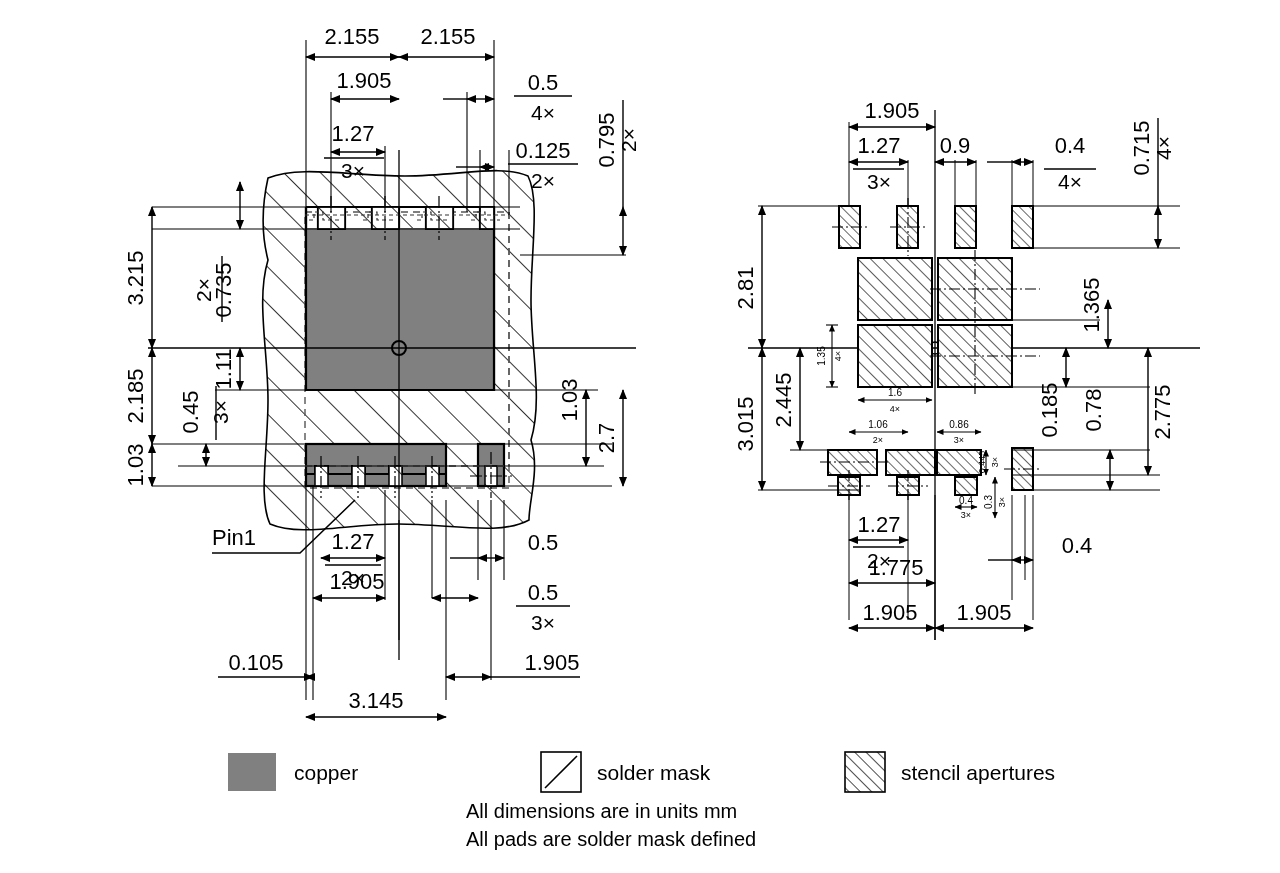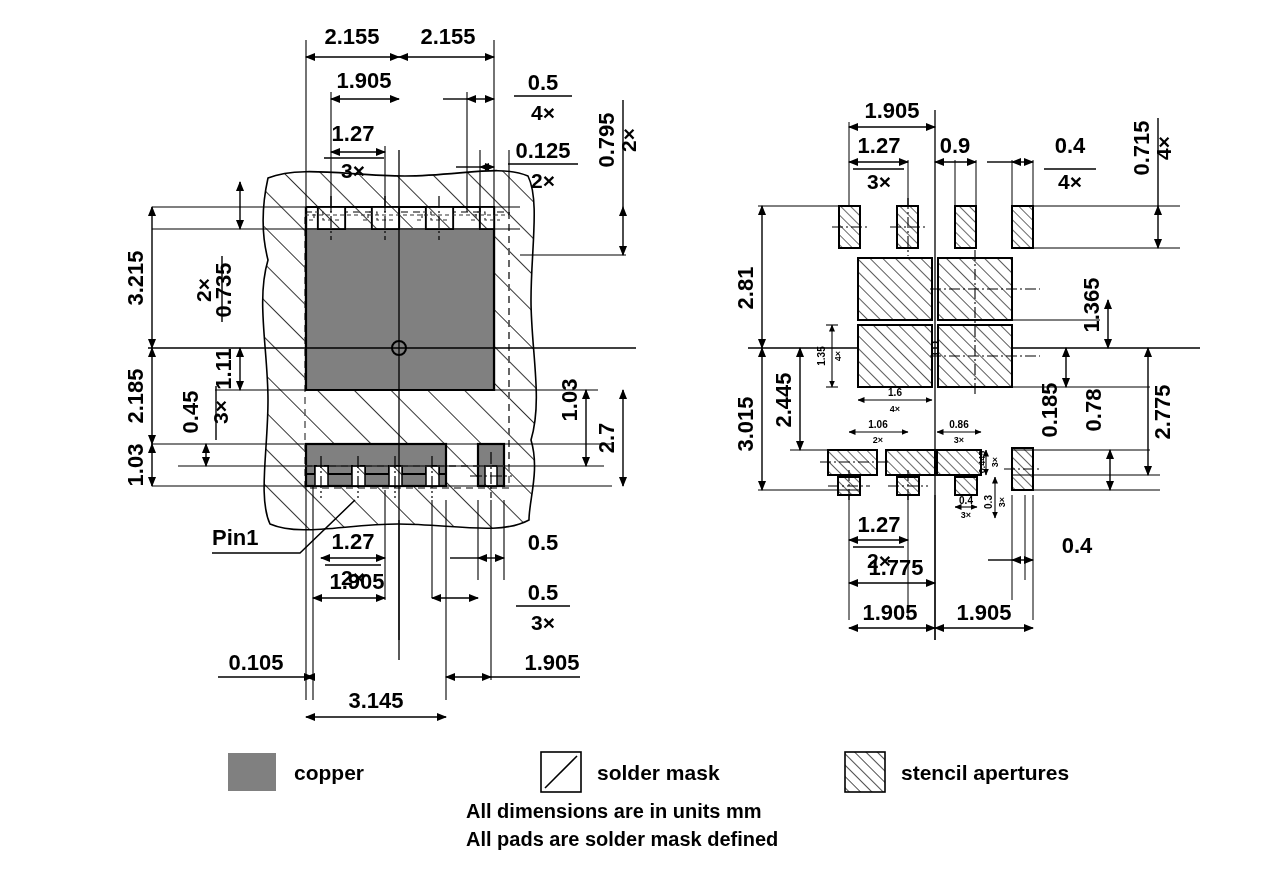--- a/index.html
+++ b/index.html
@@ -4,21 +4,21 @@
 <title>PCB Land Pattern Drawing</title>
 <style>
   html,body{margin:0;padding:0;background:#ffffff;}
   body{
     width:1280px;height:873px;
     font-family:"Liberation Sans", sans-serif;
     color:#000;
     overflow:hidden;
     position:relative;
   }
-  #root{position:relative;width:1280px;height:873px;background:#0f766e;font-weight:bold;}
+  #root{position:relative;width:1280px;height:873px;background:#0f766e;}
   svg{display:block;}
   .dim-text{font-family:"Liberation Sans",sans-serif;fill:#000;}
   .legend-label{font-family:"Liberation Sans",sans-serif;font-size:21px;fill:#000;}
   .note-text{font-family:"Liberation Sans",sans-serif;font-size:20px;fill:#000;}
 </style>
 </head>
 <body>
 
 <div id="root">
 <svg width="1280" height="873" viewBox="0 0 1280 873" xmlns="http://www.w3.org/2000/svg">

